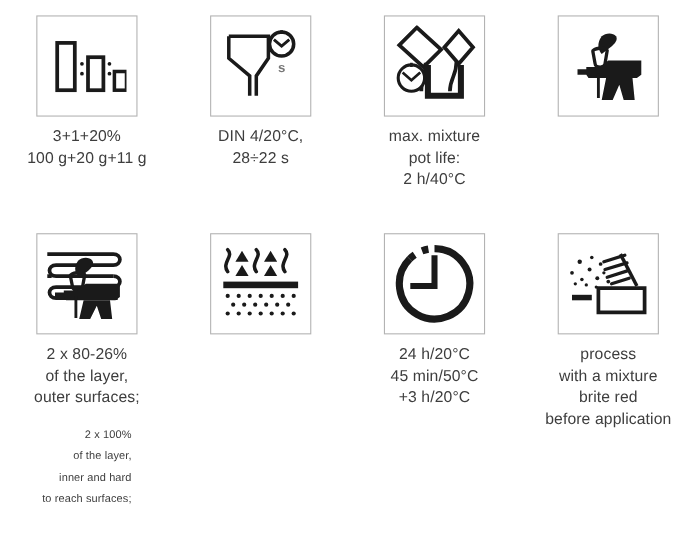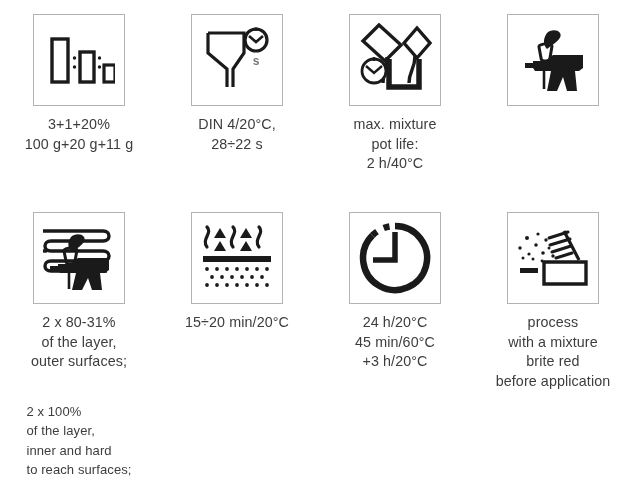--- a/index.html
+++ b/index.html
@@ -47,23 +47,23 @@
   .caption {
     margin-top: 9px;
     text-align: center;
     font-size: 14.3px;
     line-height: 19.5px;
     color: #3d3d3d;
     white-space: pre-line;
     letter-spacing: 0.1px;
   }
   .caption-block2 {
-    margin-top: 30px;
-    text-align: left;
-    font-size: 13px;
+    margin-top: 14px;
+    text-align: right;
+    font-size: 10px;
     line-height: 19.5px;
     color: #3d3d3d;
     white-space: pre-line;
     letter-spacing: 0.1px;
   }
   .row2 .icon-frame {
     margin-top: 16px;
   }
 </style>
 </head>
@@ -142,21 +142,21 @@
             <path d="M2 26 H6"></path>
             <path d="M62 26 C70 26 70 36 62 36 H10 C2 36 2 46 10 46 H66"></path>
           </g>
           <path d="M30 12 C33 9 40 8 43 12 C45 15 42 19 38 22 L31 27 C28 24 25 19 30 12 Z" fill="#1a1a1a"></path>
           <path d="M23 26 C22 23 35 21 36 25 L34 36 C34 40 25 40 25 36 Z" fill="none" stroke="#1a1a1a" stroke-width="3"></path>
           <path d="M17 41 L9 41 L9 45 L17 45 L19 48 L64 48 L68 45 L68 33 L37 33 L29 39 L17 39 Z" fill="#1a1a1a"></path>
           <path d="M35 48 L31 65 L41 65 L47 53 L51 65 L61 65 L59 48 Z" fill="#1a1a1a"></path>
           <line x1="28" y1="44" x2="28" y2="64" stroke="#1a1a1a" stroke-width="2.6"></line>
         </svg>
       </div>
-      <div class="caption">2 x 80-31%
+      <div class="caption">2 x 80-26%
 of the layer,
 outer surfaces;</div>
       <div class="caption-block2">2 x 100%
 of the layer,
 inner and hard
 to reach surfaces;</div>
     </div>
 
     <div class="cell row2">
       <div class="icon-frame">
@@ -190,33 +190,32 @@
             <circle cx="8" cy="62" r="1.9"></circle>
               <circle cx="18" cy="62" r="1.9"></circle>
               <circle cx="28" cy="62" r="1.9"></circle>
             <circle cx="38" cy="62" r="1.9"></circle>
               <circle cx="48" cy="62" r="1.9"></circle>
               <circle cx="58" cy="62" r="1.9"></circle>
             <circle cx="68" cy="62" r="1.9"></circle>
           </g>
         </svg>
       </div>
-      <div class="caption">15÷20 min/20°C</div>
     </div>
 
     <div class="cell row2">
       <div class="icon-frame">
         <svg width="72" height="72" viewBox="0 0 72 72">
           <path d="M36 4 A32 32 0 1 1 13.4 13.4" fill="none" stroke="#1a1a1a" stroke-width="6.5" stroke-linecap="butt"></path>
           <path d="M13.4 13.4 A32 32 0 0 1 36 4" fill="none" stroke="#1a1a1a" stroke-width="6.5" stroke-dasharray="6 7.5" stroke-linecap="butt"></path>
           <path d="M36 10 V38 H14" fill="none" stroke="#1a1a1a" stroke-width="5.5"></path>
         </svg>
       </div>
       <div class="caption">24 h/20°C
-45 min/60°C
+45 min/50°C
 +3 h/20°C</div>
     </div>
 
     <div class="cell row2">
       <div class="icon-frame">
         <svg width="74" height="64" viewBox="0 0 74 64">
           <g fill="#1a1a1a">
             <circle cx="4" cy="22" r="1.7"></circle>
               <circle cx="11" cy="12" r="2"></circle>
               <circle cx="13" cy="28" r="1.6"></circle>

